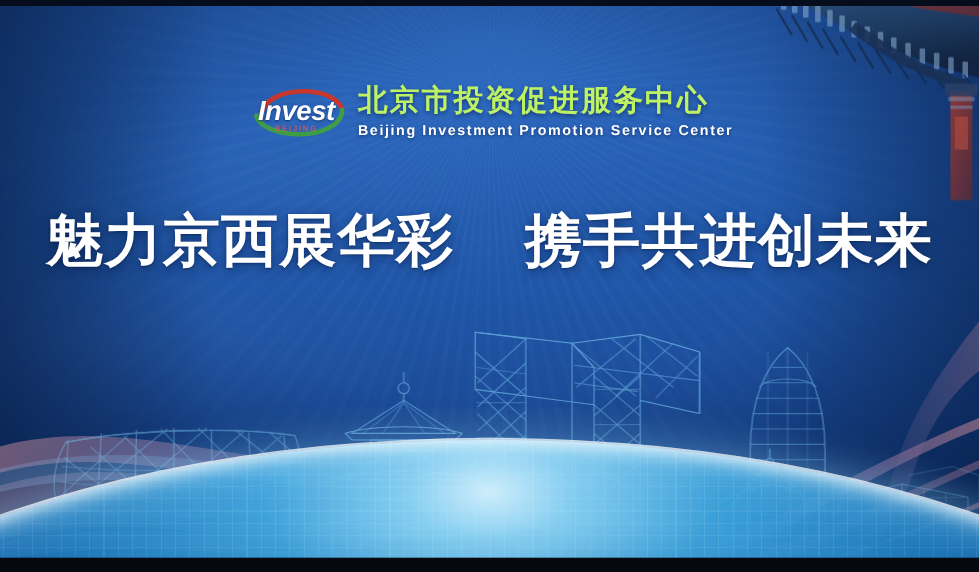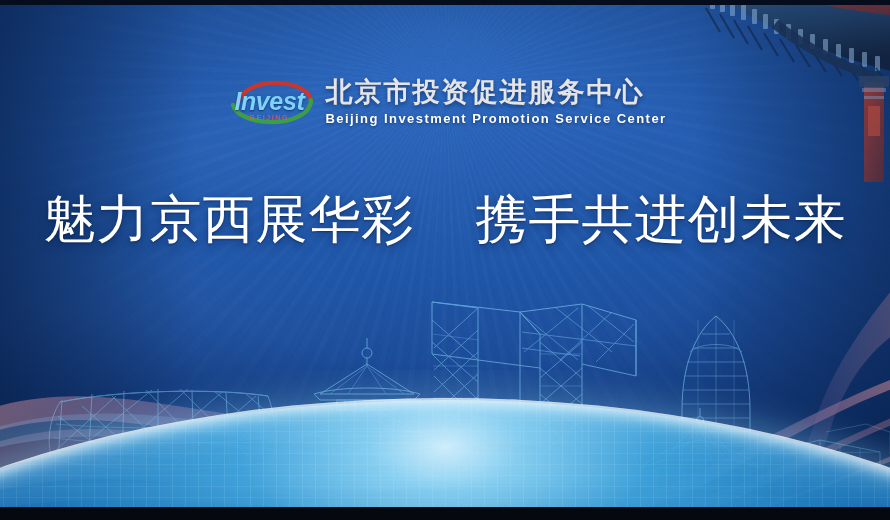--- a/index.html
+++ b/index.html
@@ -146,54 +146,54 @@
     z-index:30;
   }
   .logo-mark{
     position:relative;width:92px;height:48px;flex:0 0 auto;margin-right:10px;
   }
   .logo-word{
     position:absolute;left:0;top:9px;width:92px;
     text-align:center;
     font-style:italic;font-weight:700;
     font-size:25px;letter-spacing:-.4px;
-    color:#7dd3fc;
+    color:#ffffff;
     text-shadow:0 1px 2px rgba(0,20,60,.55);
     z-index:3;
   }
   .logo-sub{
     position:absolute;left:0;bottom:5px;width:92px;text-align:center;
     font-size:7px;font-weight:700;letter-spacing:1.6px;
     color:#e2584b;opacity:.85;z-index:3;
   }
   .logo-arc{position:absolute;left:0;top:0;z-index:1;}
 
   .titles{flex:0 0 auto;}
   .org-cn{
     font-family:"DejaVu Sans","Liberation Sans",sans-serif;
-    font-size:27px;font-weight:700;color:#e5e5e5;
+    font-size:27px;font-weight:700;color:#bef264;
     letter-spacing:2px;line-height:1.06;
     text-shadow:0 2px 4px rgba(3,24,66,.55);
     white-space:nowrap;
   }
   .org-en{
     margin-top:4px;
     font-size:13px;font-weight:700;color:#ffffff;
     letter-spacing:1.45px;white-space:nowrap;
     text-shadow:0 1px 3px rgba(3,24,66,.6);
   }
 
   
   .headline{
     position:absolute;left:0;top:186px;width:890px;
     text-align:center;z-index:30;
   }
   .headline .line{
     font-family:"DejaVu Sans","Liberation Sans",sans-serif;
-    font-weight:400;color:#ffffff;
+    font-weight:700;color:#ffffff;
     font-size:52px;line-height:1.28;
     letter-spacing:1px;
     white-space:nowrap;
     text-shadow:0 3px 10px rgba(4,25,68,.52), 0 1px 2px rgba(4,25,68,.5);
   }
   .headline .line2{letter-spacing:2px;}
   .gap{display:inline-block;width:26px;}
 </style>
 </head>
 <body>

